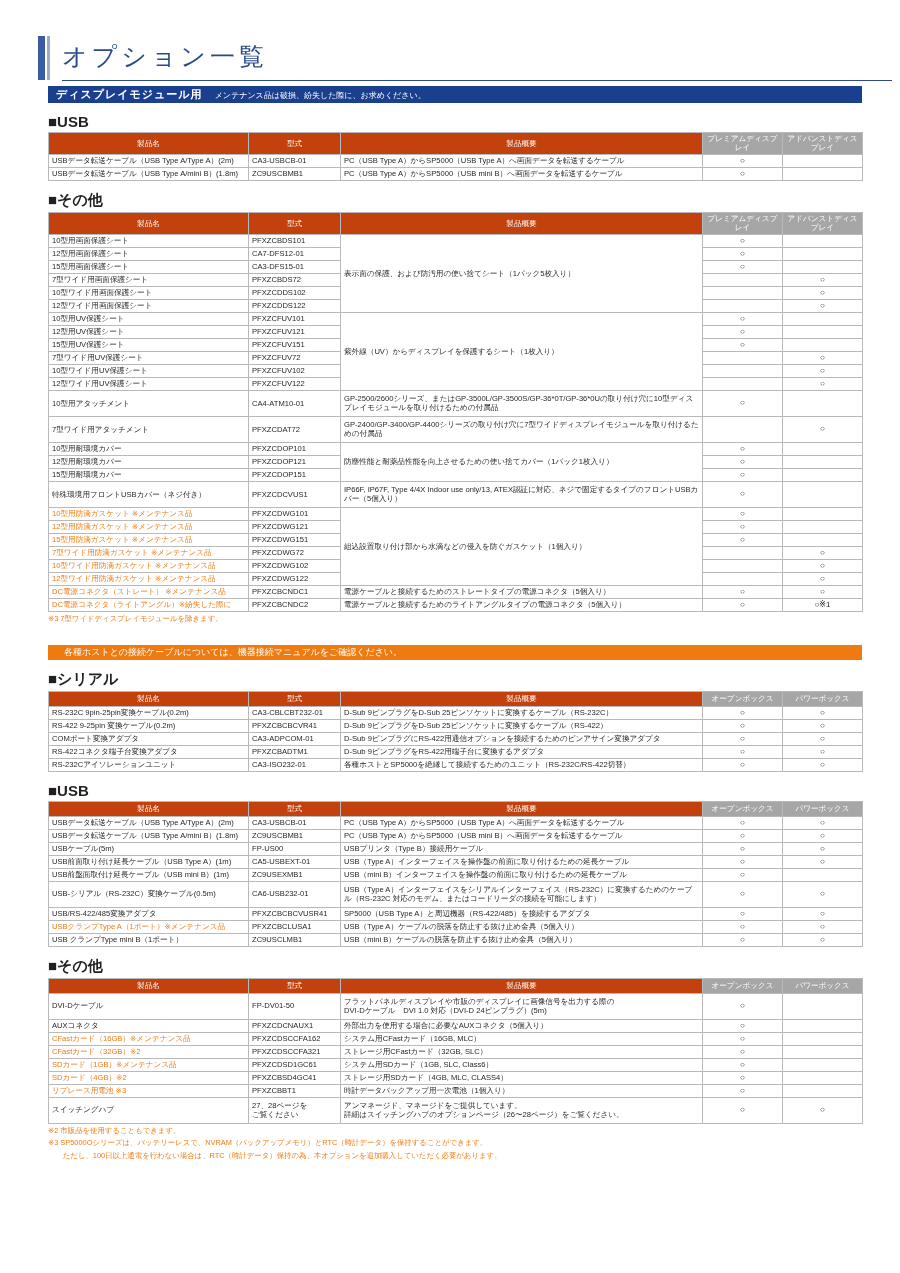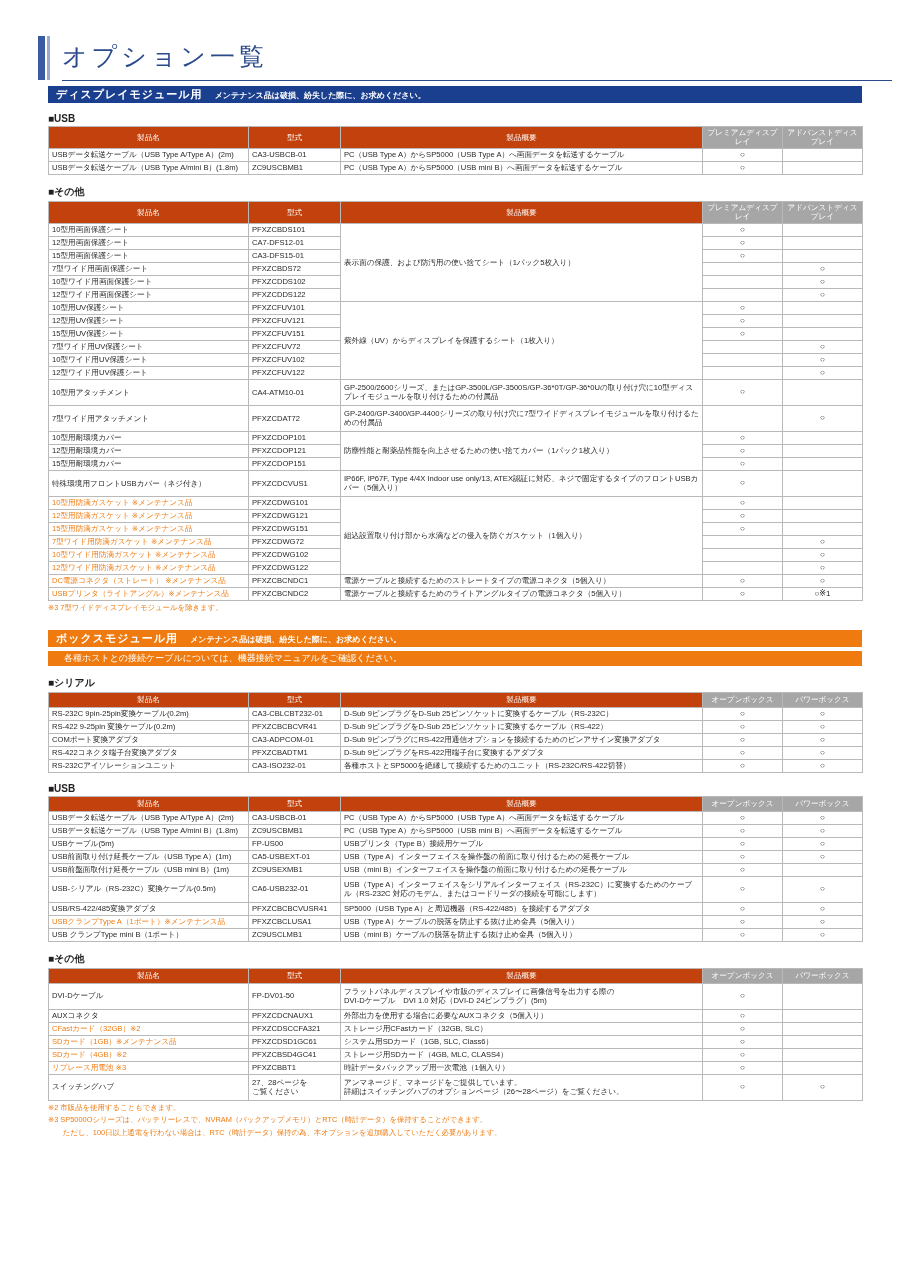--- a/index.html
+++ b/index.html
@@ -12,26 +12,26 @@
 
   
   .title-wrap{position:relative;margin:34px 12px 0 38px;height:52px;}
   .title-bar{position:absolute;left:0;top:2px;width:7px;height:44px;background:#3a5ba0;}
   .title-bar2{position:absolute;left:9px;top:2px;width:3px;height:44px;background:#9aa9cd;}
   .title-text{position:absolute;left:24px;top:6px;font-size:25px;letter-spacing:4px;color:#2b4a8b;font-weight:normal;}
   .title-rule{position:absolute;left:24px;top:46px;width:830px;height:1px;background:#2b4a8b;}
 
   
   .sec-bar{margin:0 38px 0 48px;background:#1b3f8f;color:#fff;height:17px;line-height:17px;padding:0 0 0 8px;font-size:11px;font-weight:bold;letter-spacing:1px;}
-  .sec-bar .note{font-size:8px;font-weight:bold;margin-left:8px;letter-spacing:0;}
+  .sec-bar .note{font-size:8px;font-weight:normal;margin-left:8px;letter-spacing:0;}
   .sec-bar.orange{background:#ef7b10;}
   .sub-bar{margin:4px 38px 0 48px;background:#ef7b10;color:#fff;height:15px;line-height:15px;padding:0 0 0 16px;font-size:9px;}
 
   
-  .grp-label{margin:10px 38px 2px 48px;font-size:10px;font-weight:bold;color:#231f20;}
+  .grp-label{margin:10px 38px 2px 48px;font-size:15px;font-weight:bold;color:#231f20;}
 
   
   table{border-collapse:collapse;margin:0 38px 0 48px;width:814px;table-layout:fixed;}
   th,td{border:1px solid #b9b9b9;padding:1px 3px;font-size:7.6px;line-height:1.25;vertical-align:middle;}
   thead th{background:#c2410c;color:#ffffff;text-align:center;font-weight:normal;height:12px;}
   thead th.grey2{background:#a6a6a6;}
   td.c{text-align:center;}
   td.l{text-align:left;}
   .circle{font-size:8px;}
   .mente{color:#ef7b10;}
@@ -273,36 +273,32 @@
       </tr>
 
       <tr>
         <td class="l mente">DC電源コネクタ（ストレート） ※メンテナンス品</td>
         <td class="l">PFXZCBCNDC1</td>
         <td class="l">電源ケーブルと接続するためのストレートタイプの電源コネクタ（5個入り）</td>
         <td class="c circle">○</td>
         <td class="c circle">○</td>
       </tr>
       <tr>
-        <td class="l mente">USBプリンタ（ライトアングル）※メンテナンス品</td>
+        <td class="l mente">DC電源コネクタ（ライトアングル）※紛失した際に</td>
         <td class="l">PFXZCBCNDC2</td>
         <td class="l">電源ケーブルと接続するためのライトアングルタイプの電源コネクタ（5個入り）</td>
         <td class="c circle">○</td>
         <td class="c circle">○※1</td>
       </tr>
     </tbody>
   </table>
   <div class="footnote orange">※3 7型ワイドディスプレイモジュールを除きます。</div>
 
   <div class="blockgap"></div>
 
-  <div class="sec-bar orange">
-    <span>ボックスモジュール用</span>
-    <span class="note">メンテナンス品は破損、紛失した際に、お求めください。</span>
-  </div>
   <div class="sub-bar">各種ホストとの接続ケーブルについては、機器接続マニュアルをご確認ください。</div>
 
   <div class="grp-label">■シリアル</div>
   <table>
     <colgroup>
         <col style="width:200px">
         <col style="width:92px">
         <col style="width:362px">
         <col style="width:80px">
         <col style="width:80px">
@@ -468,20 +464,27 @@
         <td class="c circle"></td>
       </tr>
       <tr>
         <td class="l">AUXコネクタ</td>
         <td class="l">PFXZCDCNAUX1</td>
         <td class="l">外部出力を使用する場合に必要なAUXコネクタ（5個入り）</td>
         <td class="c circle">○</td>
         <td class="c circle"></td>
       </tr>
       <tr>
+        <td class="l mente">CFastカード（16GB）※メンテナンス品</td>
+        <td class="l">PFXZCDSCCFA162</td>
+        <td class="l">システム用CFastカード（16GB, MLC）</td>
+        <td class="c circle">○</td>
+        <td class="c circle"></td>
+      </tr>
+      <tr>
         <td class="l mente">CFastカード（32GB）※2</td>
         <td class="l">PFXZCDSCCFA321</td>
         <td class="l">ストレージ用CFastカード（32GB, SLC）</td>
         <td class="c circle">○</td>
         <td class="c circle"></td>
       </tr>
       <tr>
         <td class="l mente">SDカード（1GB）※メンテナンス品</td>
         <td class="l">PFXZCDSD1GC61</td>
         <td class="l">システム用SDカード（1GB, SLC, Class6）</td>

